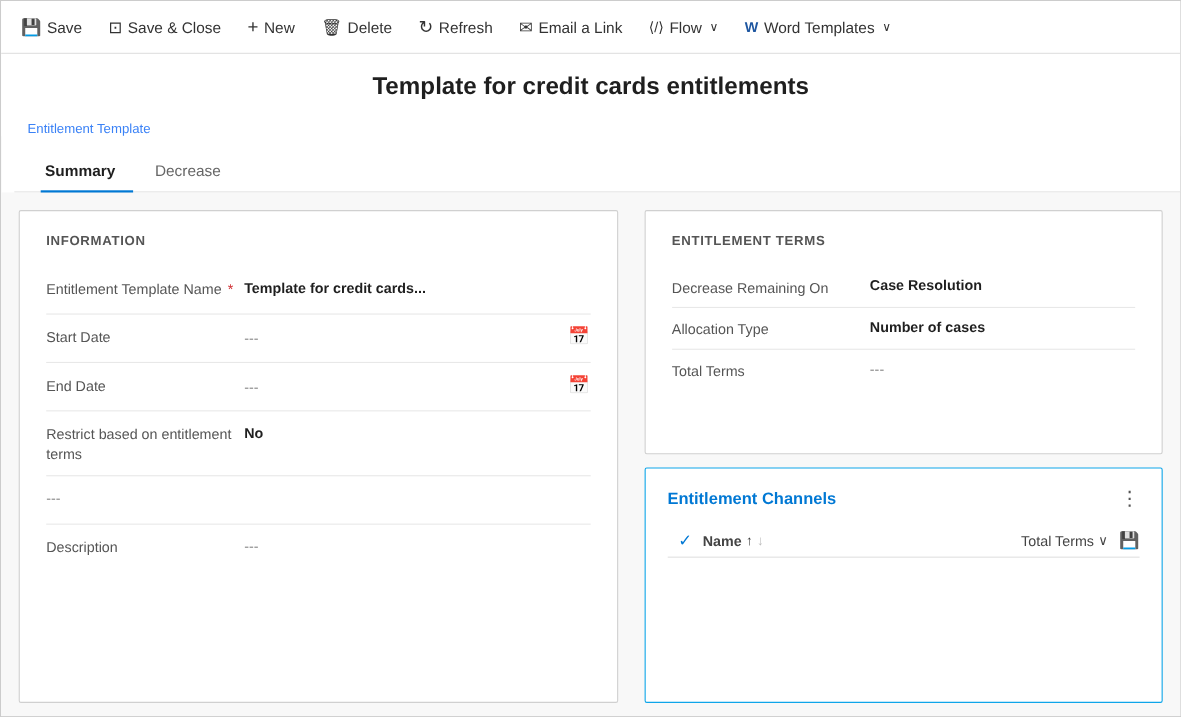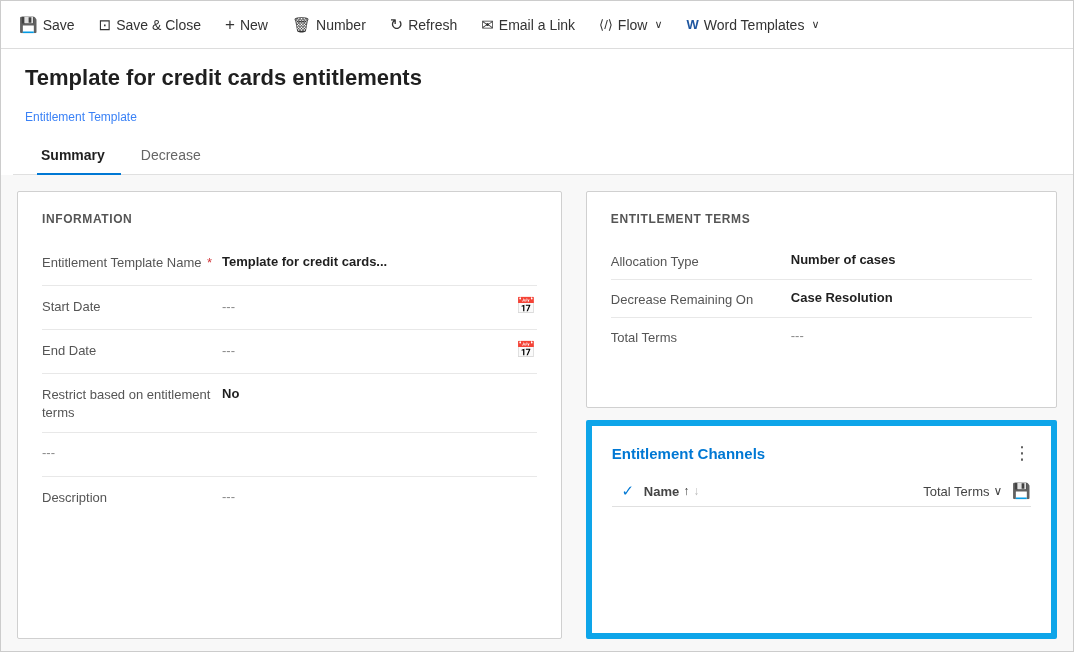--- a/index.html
+++ b/index.html
@@ -41,20 +41,21 @@
 
     
     .page-header {
       padding: 16px 24px 0 24px;
       background: #fff;
     }
     .page-title {
       font-size: 22px;
       font-weight: 600;
       color: #1f1f1f;
+      text-align: center;
     }
     .page-subtitle {
       font-size: 12px;
       color: #3b82f6;
       margin-top: 19px;
     }
 
     
     .tabs {
       display: flex;
@@ -185,21 +186,21 @@
       color: #1f1f1f;
     }
     .terms-value.empty {
       color: #888;
       font-weight: 400;
     }
 
     
     .channels-panel {
       background: #fff;
-      border: 6px solid #0ea5e9;
+      border: 1px solid #0ea5e9;
       border-radius: 2px;
       padding: 16px 20px;
       flex: 1;
     }
     .channels-header {
       display: flex;
       align-items: center;
       justify-content: space-between;
       margin-bottom: 12px;
     }
@@ -264,21 +265,21 @@
   <button class="toolbar-btn">
     <span class="icon">⊡</span>
     <span>Save &amp; Close</span>
   </button>
   <button class="toolbar-btn">
     <span class="icon" style="font-size:17px;font-weight:300;">+</span>
     <span>New</span>
   </button>
   <button class="toolbar-btn">
     <span class="icon">🗑</span>
-    <span>Number</span>
+    <span>Delete</span>
   </button>
   <button class="toolbar-btn">
     <span class="icon" style="font-size:16px;">↻</span>
     <span>Refresh</span>
   </button>
   <button class="toolbar-btn">
     <span class="icon">✉</span>
     <span>Email a Link</span>
   </button>
   <button class="toolbar-btn">
@@ -346,27 +347,27 @@
       <div class="form-value empty">---</div>
     </div>
   </div>
 
   <div class="panel-right">
 
     <div class="panel">
       <div class="panel-title">ENTITLEMENT TERMS</div>
 
       <div class="terms-row">
+        <div class="terms-label">Decrease Remaining On</div>
+        <div class="terms-value">Case Resolution</div>
+      </div>
+
+      <div class="terms-row">
         <div class="terms-label">Allocation Type</div>
         <div class="terms-value">Number of cases</div>
-      </div>
-
-      <div class="terms-row">
-        <div class="terms-label">Decrease Remaining On</div>
-        <div class="terms-value">Case Resolution</div>
       </div>
 
       <div class="terms-row">
         <div class="terms-label">Total Terms</div>
         <div class="terms-value empty">---</div>
       </div>
     </div>
 
     <div class="channels-panel">
       <div class="channels-header">

